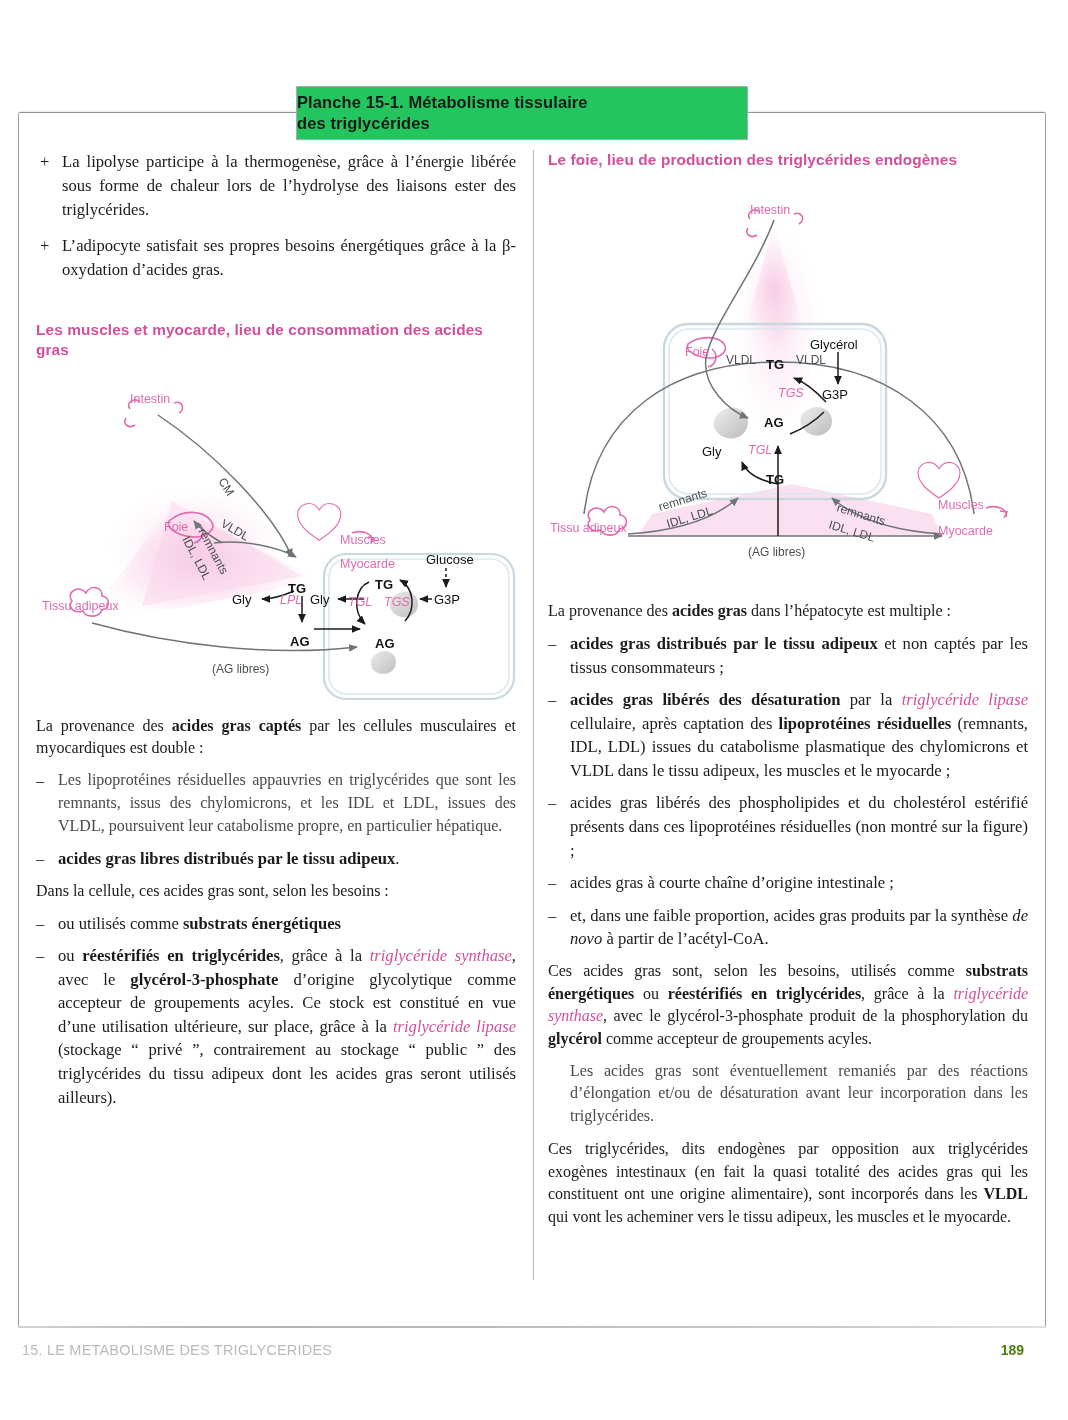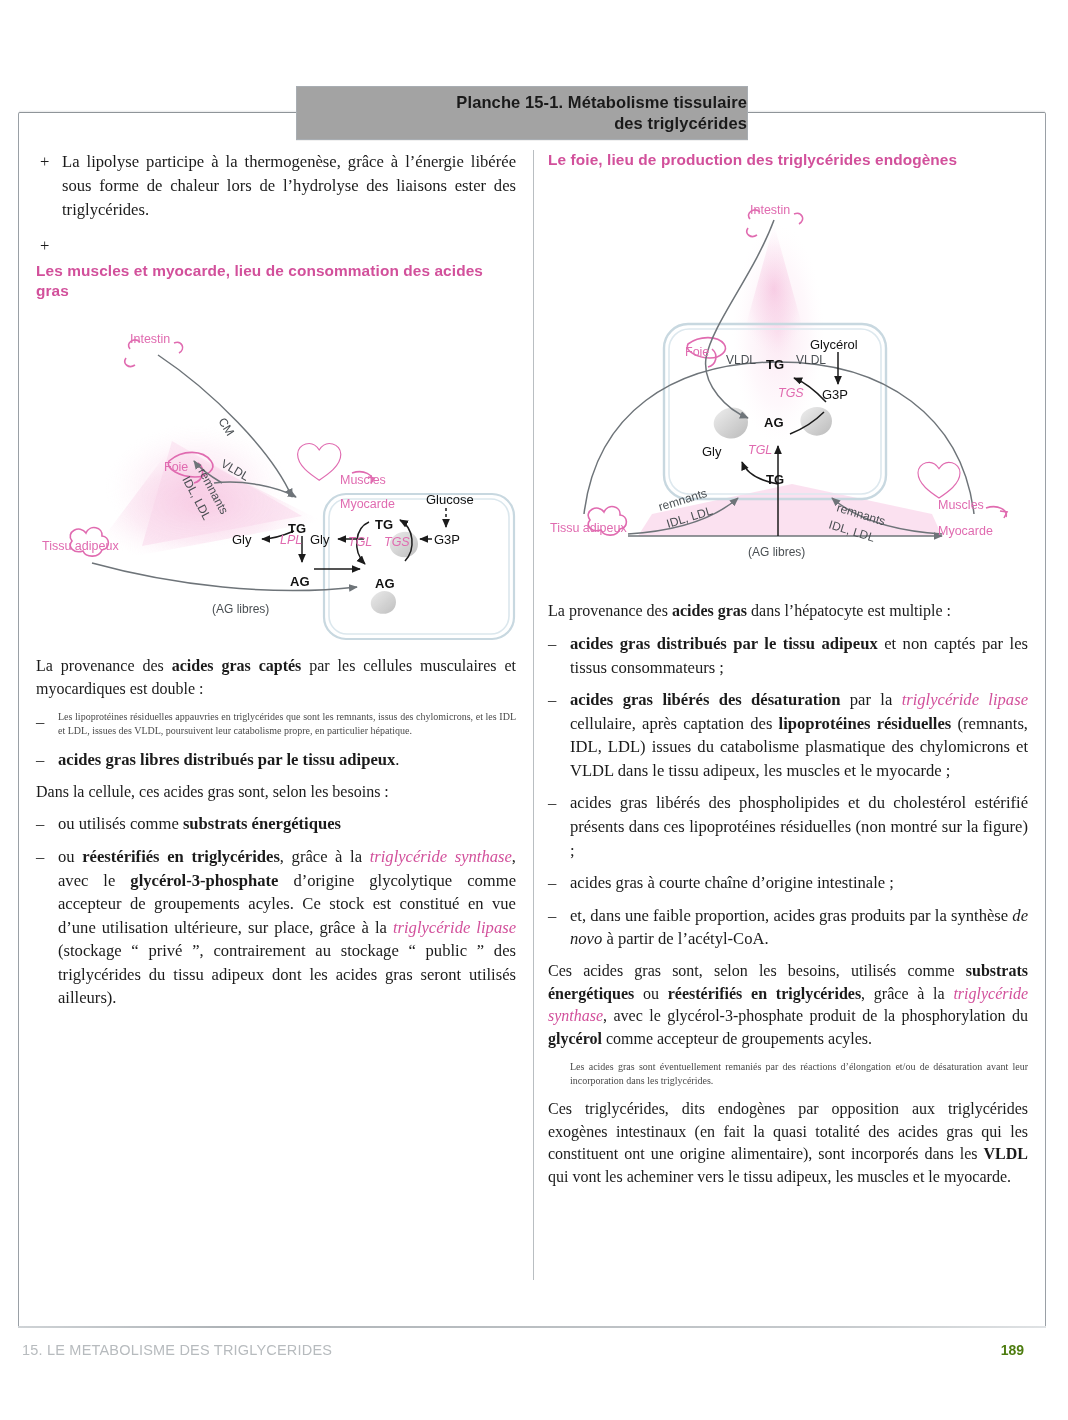--- a/index.html
+++ b/index.html
@@ -15,22 +15,22 @@
     box-sizing:border-box;
   }
   .page-frame:after{
     content:"";position:absolute;left:0;right:0;top:-3px;height:3px;
     background:linear-gradient(to bottom,rgba(255,255,255,0),rgba(150,155,160,.35));
   }
 
   
   .title-plate{
     position:absolute;left:296px;top:86px;width:450px;height:52px;
-    background:#a3a3a3;border:1px solid #a8adb2;
-    display:flex;flex-direction:column;align-items:flex-end;justify-content:center;
+    background:#22c55e;border:1px solid #a8adb2;
+    display:flex;flex-direction:column;align-items:flex-start;justify-content:center;
     font-family:"Liberation Sans",sans-serif;font-weight:bold;font-size:16.5px;
     color:#1a1a1a;line-height:1.25;letter-spacing:.1px;z-index:5;
     box-shadow:0 1px 0 rgba(0,0,0,.06);
   }
 
   
   .col{position:absolute;top:150px;width:480px;}
   .col-left{left:36px;}
   .col-right{left:548px;}
   .col-divider{
@@ -53,21 +53,21 @@
     font-size:16.6px;line-height:1.46;text-align:justify;
   }
   .plus-list li .mk{position:absolute;left:4px;top:0;}
   .dash-list{margin:0;padding:0;list-style:none;}
   .dash-list li{
     position:relative;padding-left:22px;margin-bottom:9px;
     font-size:16.6px;line-height:1.42;text-align:justify;
   }
   .dash-list li .mk{position:absolute;left:0;top:0;}
   .note{
-    font-size:10px;line-height:1.42;color:#4a4a4a;text-align:justify;
+    font-size:16px;line-height:1.42;color:#4a4a4a;text-align:justify;
     margin:4px 0 10px 22px;
   }
   b{font-weight:bold;}
   i.pink{font-style:italic;color:#d2509b;}
   i.plain{font-style:italic;}
 
   
   .footer{
     position:absolute;left:0;right:0;bottom:52px;height:26px;
   }
@@ -104,20 +104,21 @@
 
 <div class="col col-left">
 
   <ul class="plus-list">
     <li>
       <span class="mk">+</span>
       <span>La lipolyse participe à la thermogenèse, grâce à l’énergie libérée sous forme de chaleur lors de l’hydrolyse des liaisons ester des triglycérides.</span>
     </li>
     <li>
       <span class="mk">+</span>
+      <span>L’adipocyte satisfait ses propres besoins énergétiques grâce à la β-oxydation d’acides gras.</span>
     </li>
   </ul>
 
   <h2 class="sect" style="margin-top:38px;">Les muscles et myocarde, lieu de consommation des acides gras</h2>
 
   <div class="fig" style="margin:10px 0 14px -14px;">
   <svg width="500" height="330" viewBox="0 0 500 330">
     <defs>
       <radialGradient id="blobL" cx="50%" cy="50%" r="50%">
         <stop offset="0%" stop-color="#f3aed4" stop-opacity=".85"></stop>

